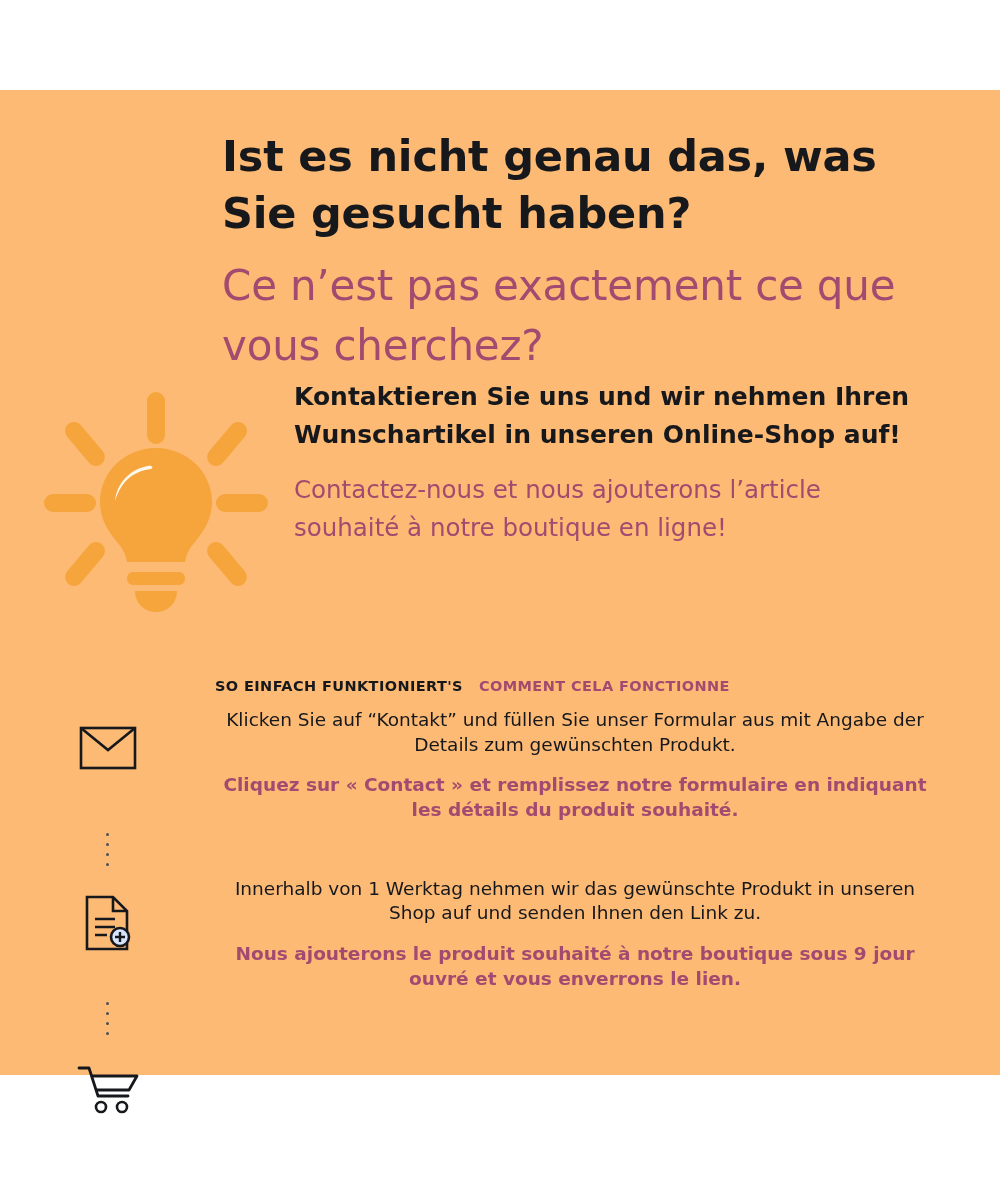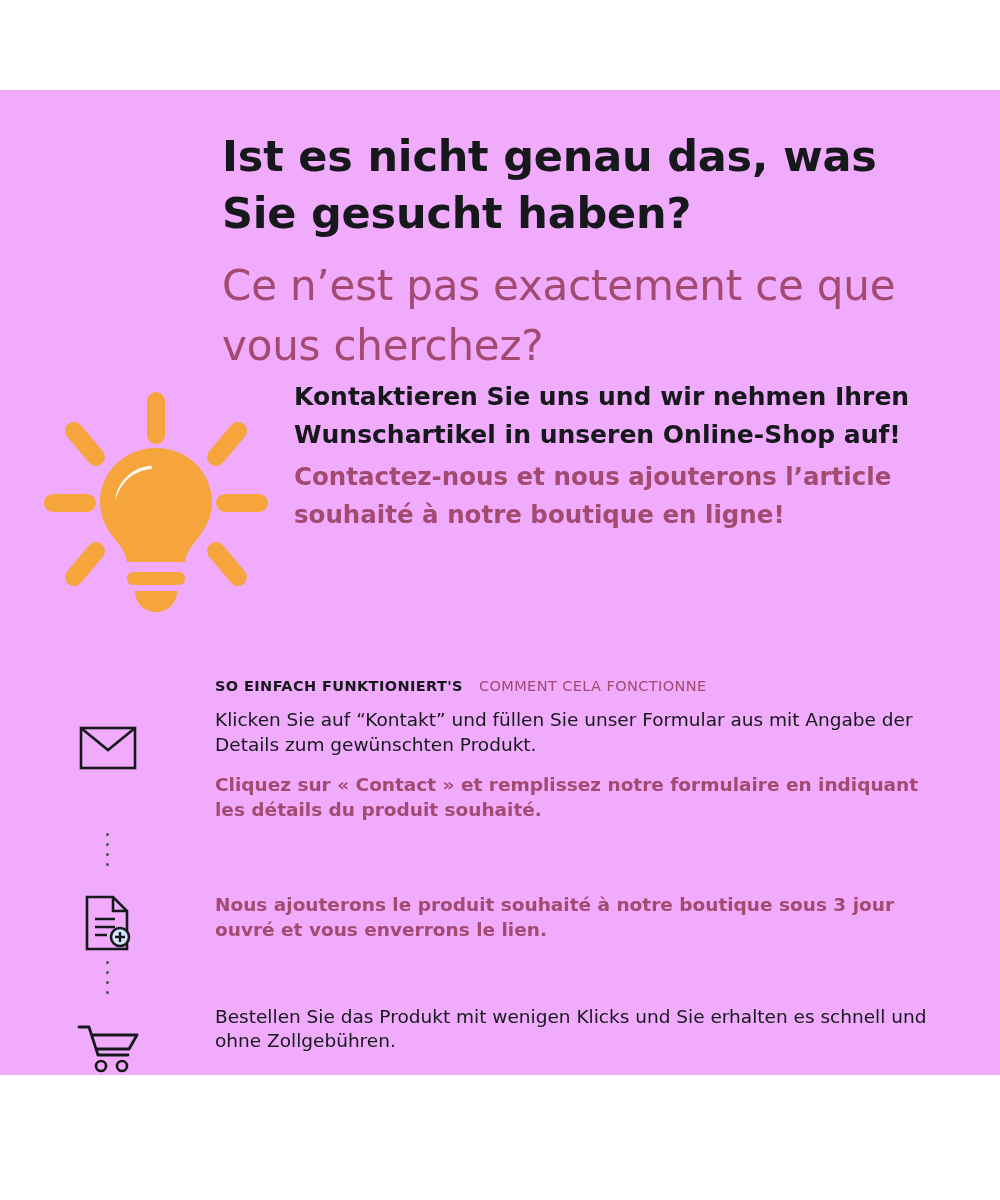--- a/index.html
+++ b/index.html
@@ -12,21 +12,21 @@
     height: 1200px;
     font-family: "DejaVu Sans", "Liberation Sans", sans-serif;
     overflow: hidden;
   }
   .banner {
     position: absolute;
     left: 0;
     top: 90px;
     width: 1000px;
     height: 985px;
-    background: #f0abfc;
+    background: #fdba74;
     box-sizing: border-box;
   }
 
   
   .headline {
     position: absolute;
     left: 222px;
     top: 38px;
     width: 720px;
   }
@@ -68,44 +68,44 @@
     width: 630px;
   }
   .intro-text .de {
     font-size: 25px;
     font-weight: bold;
     line-height: 1.52;
     color: #16181c;
   }
   .intro-text .fr {
     font-size: 24.5px;
-    font-weight: bold;
+    font-weight: normal;
     line-height: 1.55;
     color: #a24a70;
-    margin-top: 4px;
+    margin-top: 17px;
   }
 
   
   .how-head {
     position: absolute;
     left: 215px;
     top: 588px;
     display: flex;
     align-items: baseline;
     gap: 16px;
   }
   .how-head .de {
     font-size: 14.5px;
     font-weight: bold;
     letter-spacing: 0.4px;
     color: #16181c;
   }
   .how-head .fr {
     font-size: 14.5px;
-    font-weight: normal;
+    font-weight: bold;
     letter-spacing: 0.4px;
     color: #a24a70;
   }
 
   .steps {
     position: absolute;
     left: 0;
     top: 618px;
     width: 1000px;
   }
@@ -118,20 +118,21 @@
     width: 215px;
     min-height: 1px;
     display: flex;
     justify-content: center;
     padding-top: 18px;
     box-sizing: border-box;
   }
   .step .txt-col {
     width: 720px;
     padding-top: 0px;
+    text-align: center;
   }
   .step .de {
     font-size: 18.5px;
     line-height: 1.33;
     color: #16181c;
   }
   .step .fr {
     font-size: 18.5px;
     font-weight: bold;
     line-height: 1.34;
@@ -224,39 +225,39 @@
       <div class="icon-col">
         <svg width="50" height="56" viewBox="0 0 50 56" aria-hidden="true">
           <path d="M4 2h26l14 14v38H4z" fill="none" stroke="#16181c" stroke-width="2.6"></path>
           <path d="M30 2v14h14" fill="none" stroke="#16181c" stroke-width="2.6"></path>
           <path d="M12 24h20M12 32h20M12 40h12" stroke="#16181c" stroke-width="2.6" fill="none"></path>
           <circle cx="37" cy="42" r="9" fill="#d6e4fb" stroke="#16181c" stroke-width="2.6"></circle>
           <path d="M37 37v10M32 42h10" stroke="#16181c" stroke-width="2.4"></path>
         </svg>
       </div>
       <div class="txt-col">
-        <div class="fr">Nous ajouterons le produit souhaité à notre boutique sous 3 jour ouvré et vous enverrons le lien.</div>
+        <div class="de">Innerhalb von 1 Werktag nehmen wir das gewünschte Produkt in unseren Shop auf und senden Ihnen den Link zu.</div>
+        <div class="fr">Nous ajouterons le produit souhaité à notre boutique sous 9 jour ouvré et vous enverrons le lien.</div>
       </div>
     </div>
 
     <div class="dots">
       <span></span>
         <span></span>
         <span></span>
         <span></span>
     </div>
 
     <div class="step">
       <div class="icon-col">
         <svg width="62" height="50" viewBox="0 0 62 50" aria-hidden="true">
           <path d="M2 4h10l9 28h30" fill="none" stroke="#16181c" stroke-width="2.8" stroke-linecap="round" stroke-linejoin="round"></path>
           <path d="M14 12h46l-8 14H19" fill="none" stroke="#16181c" stroke-width="2.8" stroke-linejoin="round"></path>
           <circle cx="24" cy="43" r="5" fill="none" stroke="#16181c" stroke-width="2.6"></circle>
           <circle cx="45" cy="43" r="5" fill="none" stroke="#16181c" stroke-width="2.6"></circle>
         </svg>
       </div>
       <div class="txt-col">
-        <div class="de">Bestellen Sie das Produkt mit wenigen Klicks und Sie erhalten es schnell und ohne Zollgebühren.</div>
       </div>
     </div>
 
   </div>
 </div>
 
 </body></html>

